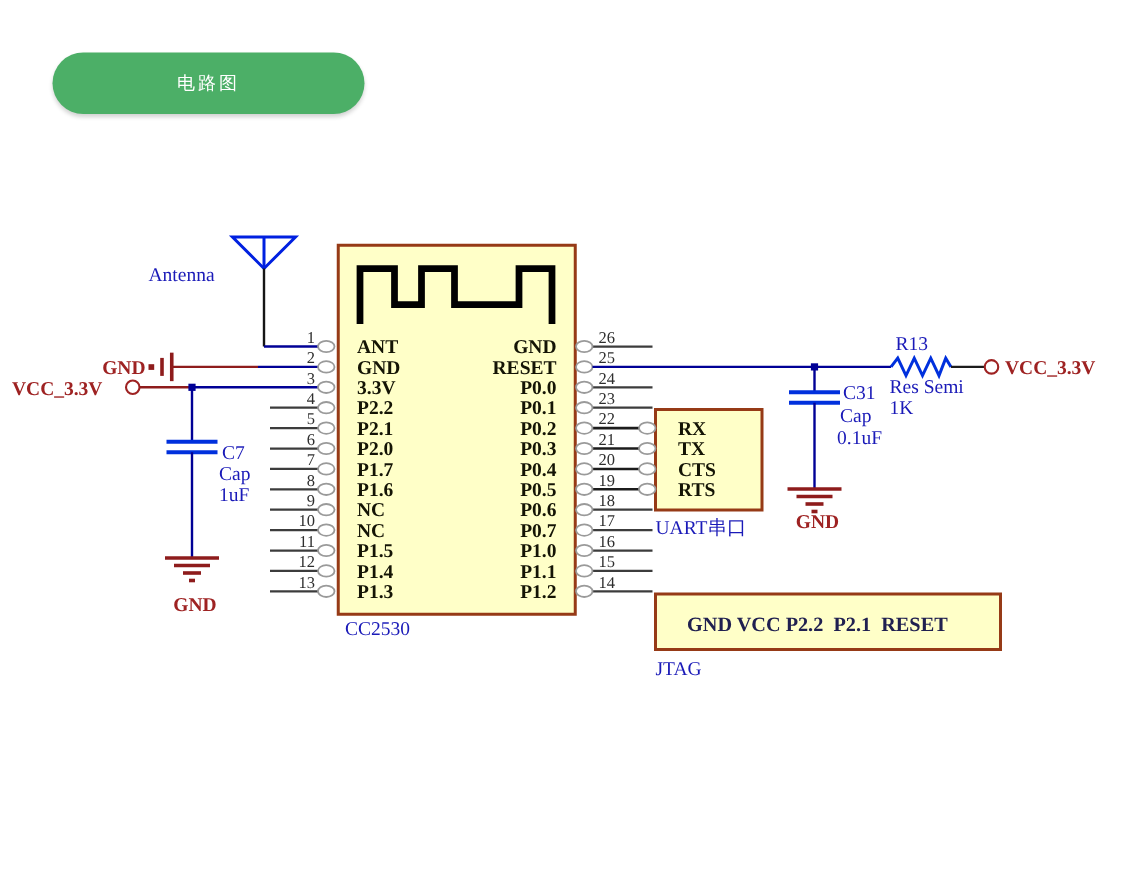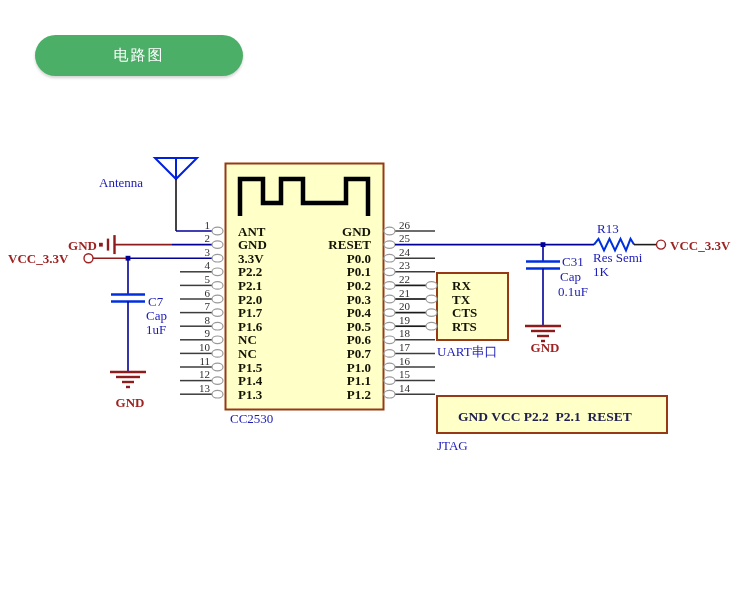--- a/index.html
+++ b/index.html
@@ -1,21 +1,21 @@
 <!DOCTYPE html>
 <html><head>
 <meta charset="utf-8">
 <style>
   html,body{margin:0;padding:0;background:#ffffff;}
   .page{position:relative;width:750px;height:594px;background:#ffffff;overflow:hidden;
         font-family:"Liberation Sans",sans-serif;}
   .badge{position:absolute;left:35px;top:35px;width:208px;height:41px;border-radius:21px;
          background:#4caf67;display:flex;align-items:center;justify-content:center;
          box-shadow:0 2px 3px rgba(0,0,0,0.18);}
-  .badge span{color:#ffffff;font-size:15px;letter-spacing:2px;}
+  .badge span{color:#ffffff;font-size:12px;letter-spacing:2px;}
   svg{position:absolute;left:0;top:0;}
   svg text{font-family:"Liberation Serif","DejaVu Serif",serif;}
   .pin-label{font-size:13px;font-weight:600;fill:#141405;}
   .anchor-end{text-anchor:end;}
   .anchor-mid{text-anchor:middle;}
   .pin-num{font-size:11px;fill:#2e2e2e;}
   .blue-label{font-size:13px;fill:#1a1ab8;}
   .maroon-label{font-size:13px;font-weight:700;fill:#9e2222;}
   .stub{stroke:#3c3c3c;stroke-width:1.5;}
   .wire{stroke:#000096;stroke-width:1.6;fill:none;}

